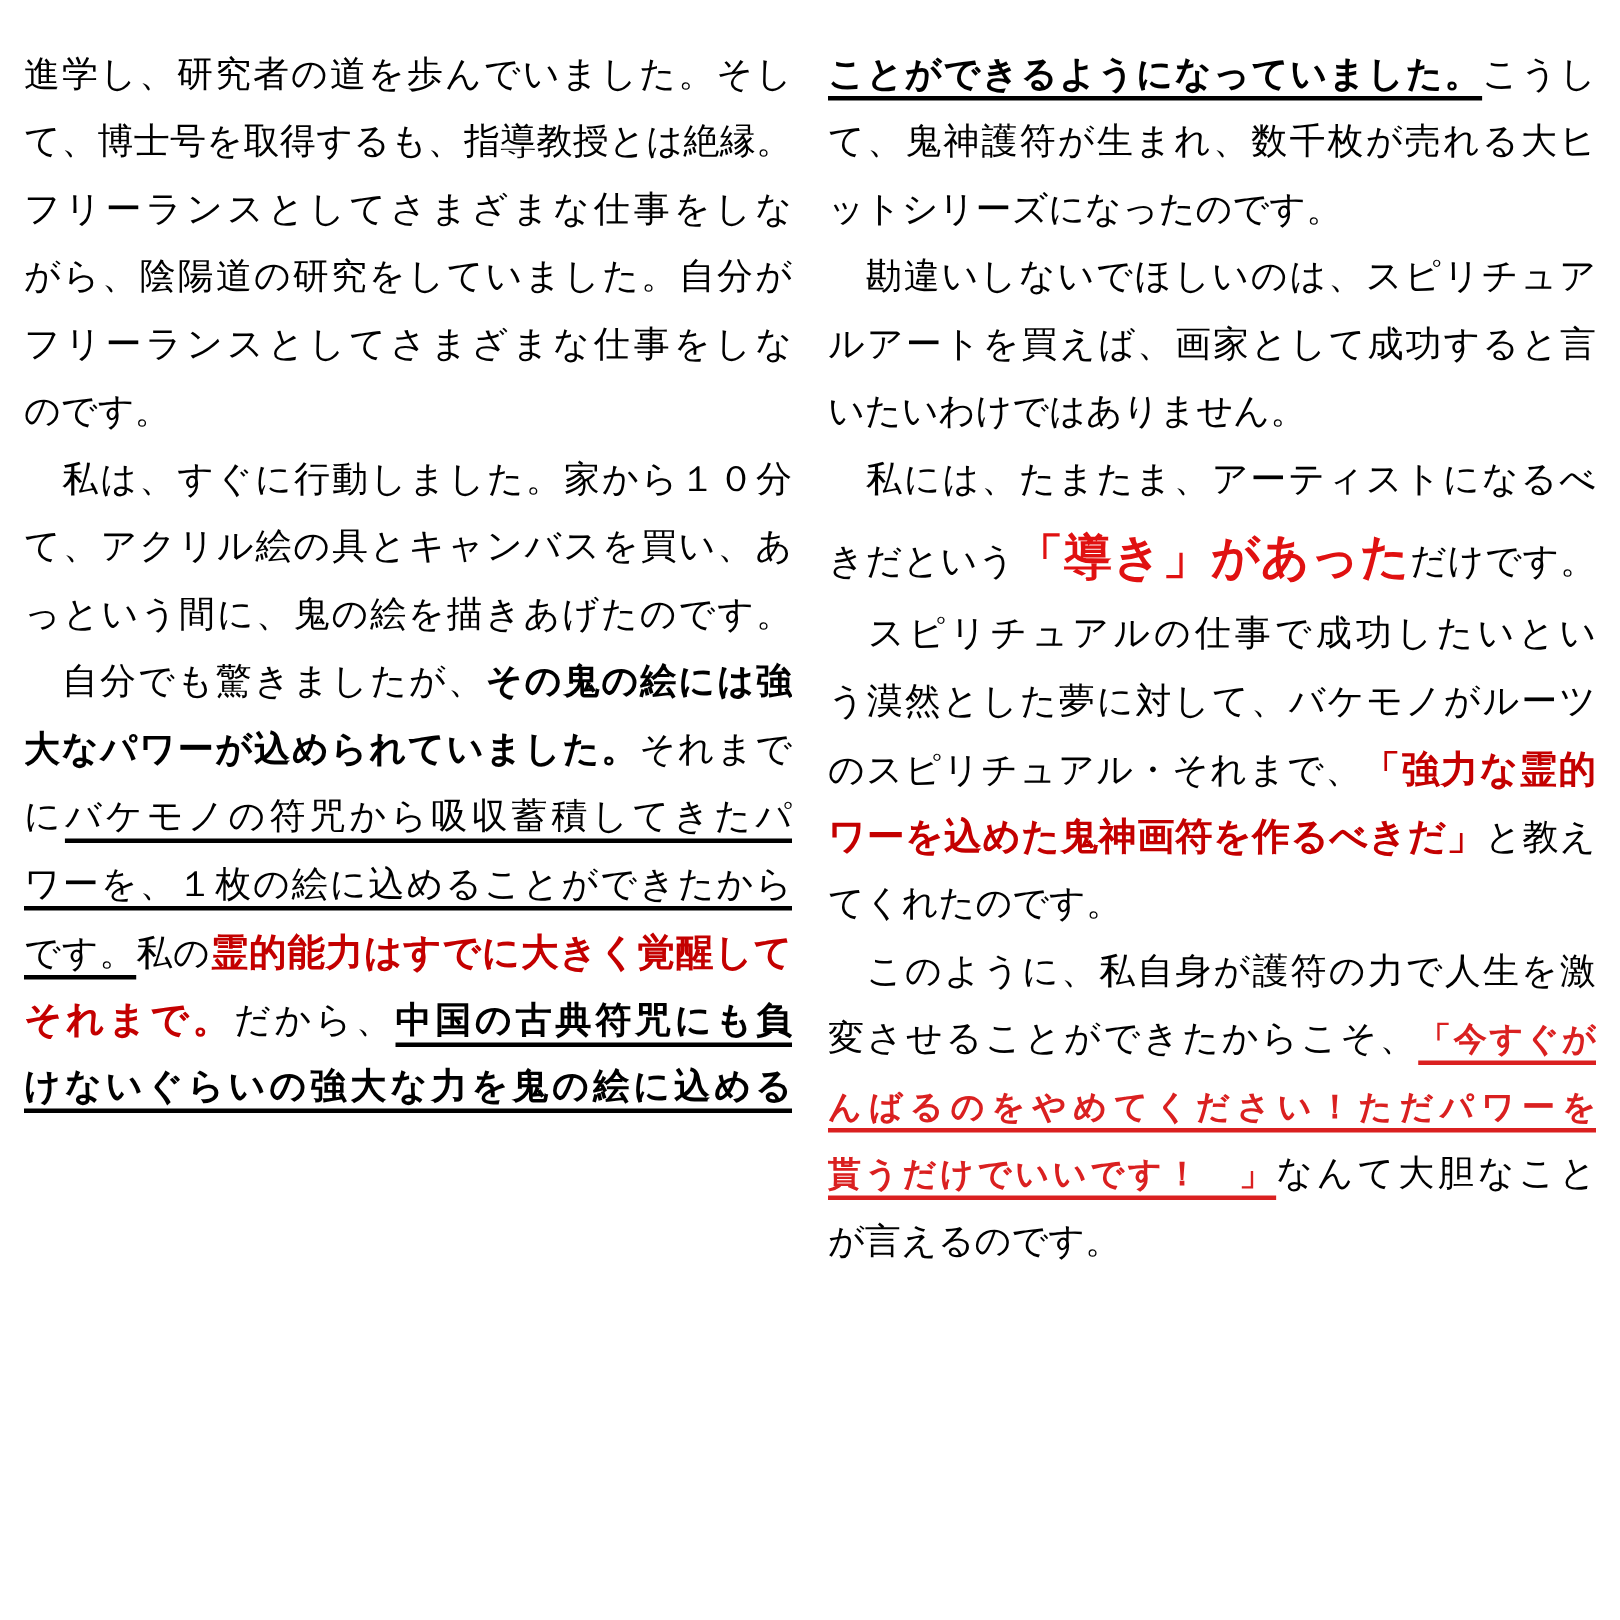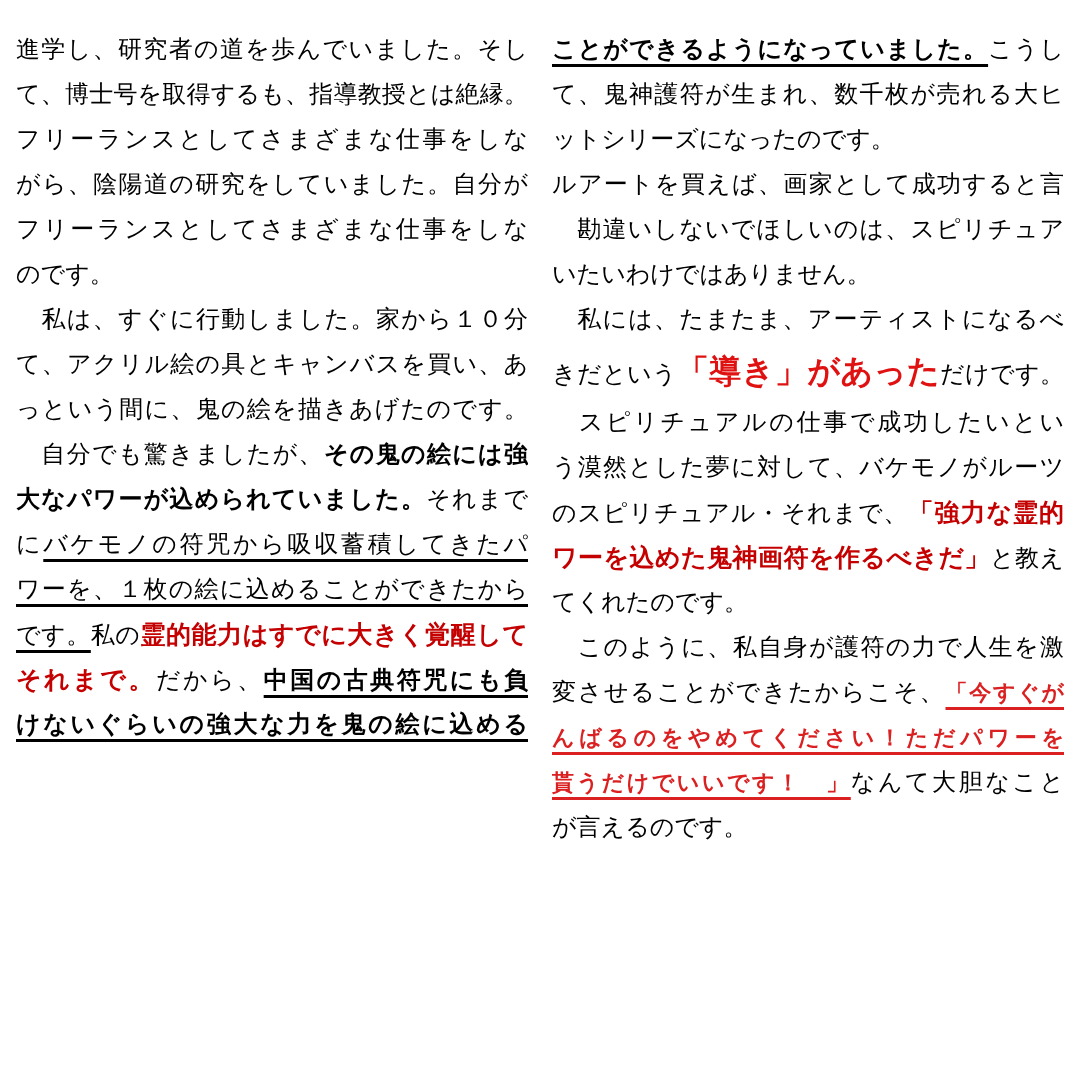--- a/index.html
+++ b/index.html
@@ -98,22 +98,22 @@
       <div class="ln fill"><span class="sg-n">に</span><span class="sg-u">バケモノの符咒から吸収蓄積してきたパ</span></div>
       <div class="ln fill"><span class="sg-u">ワーを、１枚の絵に込めることができたから</span></div>
       <div class="ln fill"><span class="sg-u">です。</span><span class="sg-n">私の</span><span class="sg-r">霊的能力はすでに大きく覚醒して</span></div>
       <div class="ln fill"><span class="sg-r">それまで。</span><span class="sg-n">だから、</span><span class="sg-bu">中国の古典符咒にも負</span></div>
       <div class="ln fill"><span class="sg-bu">けないぐらいの強大な力を鬼の絵に込める</span></div>
     </div>
   <div class="col" id="col-right">
       <div class="ln fill"><span class="sg-bu">ことができるようになっていました。</span><span class="sg-n">こうし</span></div>
       <div class="ln fill"><span class="sg-n">て、鬼神護符が生まれ、数千枚が売れる大ヒ</span></div>
       <div class="ln"><span class="sg-n">ットシリーズになったのです。</span></div>
+      <div class="ln fill"><span class="sg-n">　勘違いしないでほしいのは、スピリチュア</span></div>
       <div class="ln fill"><span class="sg-n">ルアートを買えば、画家として成功すると言</span></div>
-      <div class="ln fill"><span class="sg-n">　勘違いしないでほしいのは、スピリチュア</span></div>
       <div class="ln"><span class="sg-n">いたいわけではありません。</span></div>
       <div class="ln fill"><span class="sg-n">　私には、たまたま、アーティストになるべ</span></div>
       <div class="ln fill tall"><span class="sg-n">きだという</span><span class="sg-big">「導き」があった</span><span class="sg-n">だけです。</span></div>
       <div class="ln fill"><span class="sg-n">　スピリチュアルの仕事で成功したいとい</span></div>
       <div class="ln fill"><span class="sg-n">う漠然とした夢に対して、バケモノがルーツ</span></div>
       <div class="ln fill"><span class="sg-n">のスピリチュアル・それまで、</span><span class="sg-r">「強力な霊的パ</span></div>
       <div class="ln fill"><span class="sg-r">ワーを込めた鬼神画符を作るべきだ」</span><span class="sg-n">と教え</span></div>
       <div class="ln"><span class="sg-n">てくれたのです。</span></div>
       <div class="ln fill"><span class="sg-n">　このように、私自身が護符の力で人生を激</span></div>
       <div class="ln fill"><span class="sg-n">変させることができたからこそ、</span><span class="sg-ru">「今すぐが</span></div>

